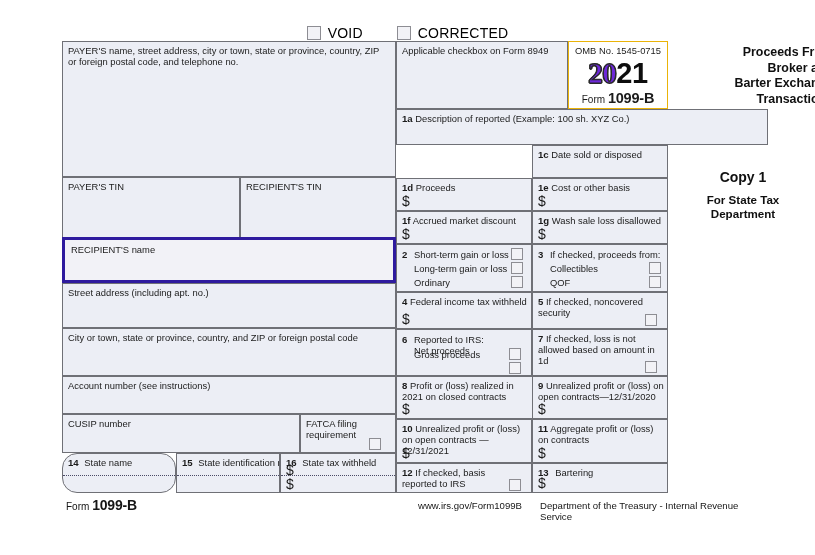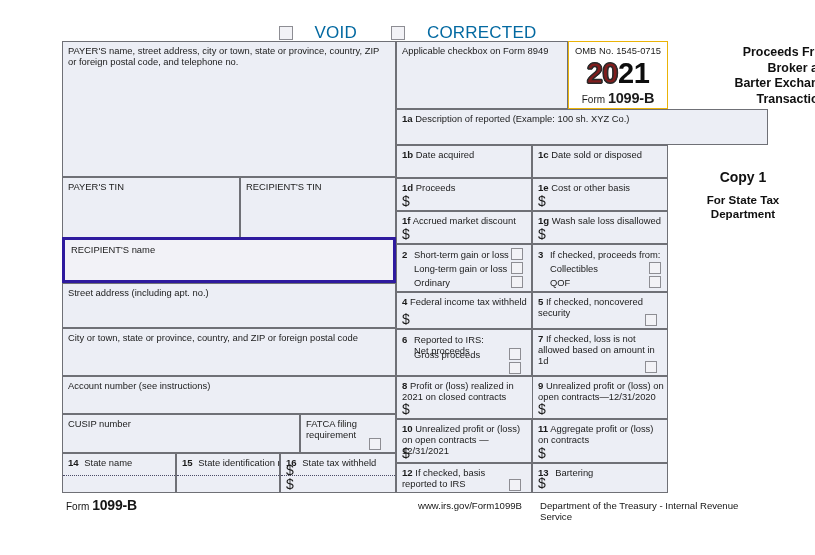--- a/index.html
+++ b/index.html
@@ -26,24 +26,23 @@
     align-items: center;
     justify-content: center;
     gap: 34px;
   }
   .topbar .optwrap {
     display: flex;
     align-items: center;
     gap: 7px;
   }
   .topbar .optlabel {
-    font-size: 17px;
+    font-size: 14px;
     letter-spacing: 0.2px;
-    color: #0369a1;
-    margin-left: 15px;
+    color: #000000;
   }
 
   .cbx {
     box-sizing: border-box;
     border: 1px solid #8d8d93;
     background: #f2f2f6;
     display: inline-block;
   }
   .cbx.big { width: 14px; height: 14px; }
   .cbx.sm  { width: 12px; height: 12px; }
@@ -98,25 +97,25 @@
     white-space: nowrap;
   }
   .yearwrap {
     position: absolute;
     left: 0; right: 0;
     top: 15px;
     text-align: center;
     height: 30px;
   }
   .yr-out {
-    font-family: Liberation Sans, sans-serif;
+    font-family: Liberation Serif, serif;
     font-size: 29px;
     font-weight: bold;
     letter-spacing: -0.5px;
-    color: #7f1d1d;
+    color: #6d28d9;
     -webkit-text-stroke: 1.1px #2a2a2a;
     text-shadow:
       -1px 0 #2a2a2a, 1px 0 #2a2a2a, 0 -1px #2a2a2a, 0 1px #2a2a2a;
   }
   .yr-solid {
     font-size: 29px;
     font-weight: bold;
     letter-spacing: -0.5px;
     color: #0d0d0d;
   }
@@ -255,26 +254,20 @@
     </div>
   </div>
 
   <div class="cell" style="left:334px; top:68px; width:372px; height:36px;">
     <div class="cap">
       <span class="boxnum">1a</span>
       <span>Description of reported (Example: 100 sh. XYZ Co.)</span>
     </div>
   </div>
 
-  <div class="cell" style="left:334px; top:104px; width:136px; height:33px;">
-    <div class="cap">
-      <span class="boxnum">1b</span>
-      <span>Date acquired</span>
-    </div>
-  </div>
   <div class="cell" style="left:470px; top:104px; width:136px; height:33px;">
     <div class="cap">
       <span class="boxnum">1c</span>
       <span>Date sold or disposed</span>
     </div>
   </div>
 
   <div class="cell" style="left:334px; top:137px; width:136px; height:33px;">
     <div class="cap">
       <span class="boxnum">1d</span>
@@ -416,21 +409,21 @@
     <div class="dollar">$</div>
   </div>
   <div class="cell" style="left:470px; top:378px; width:136px; height:44px;">
     <div class="cap wrapped" style="width:126px;">
       <span class="boxnum">11</span>
       <span>Aggregate profit or (loss) on contracts</span>
     </div>
     <div class="dollar">$</div>
   </div>
 
-  <div class="cell" style="left:0; top:412px; width:114px; height:40px;">
+  <div class="cell" style="left:0; top:412px; width:114px; height:40px;border-radius:15px;">
     <div class="cap">
       <span class="boxnum">14</span>
       <span style="margin-left:3px;">State name</span>
     </div>
     <div class="dotted-h" style="left:0; right:0; top:21px;"></div>
   </div>
   <div class="cell" style="left:114px; top:412px; width:104px; height:40px;">
     <div class="cap">
       <span class="boxnum">15</span>
       <span style="margin-left:3px;">State identification no.</span>

